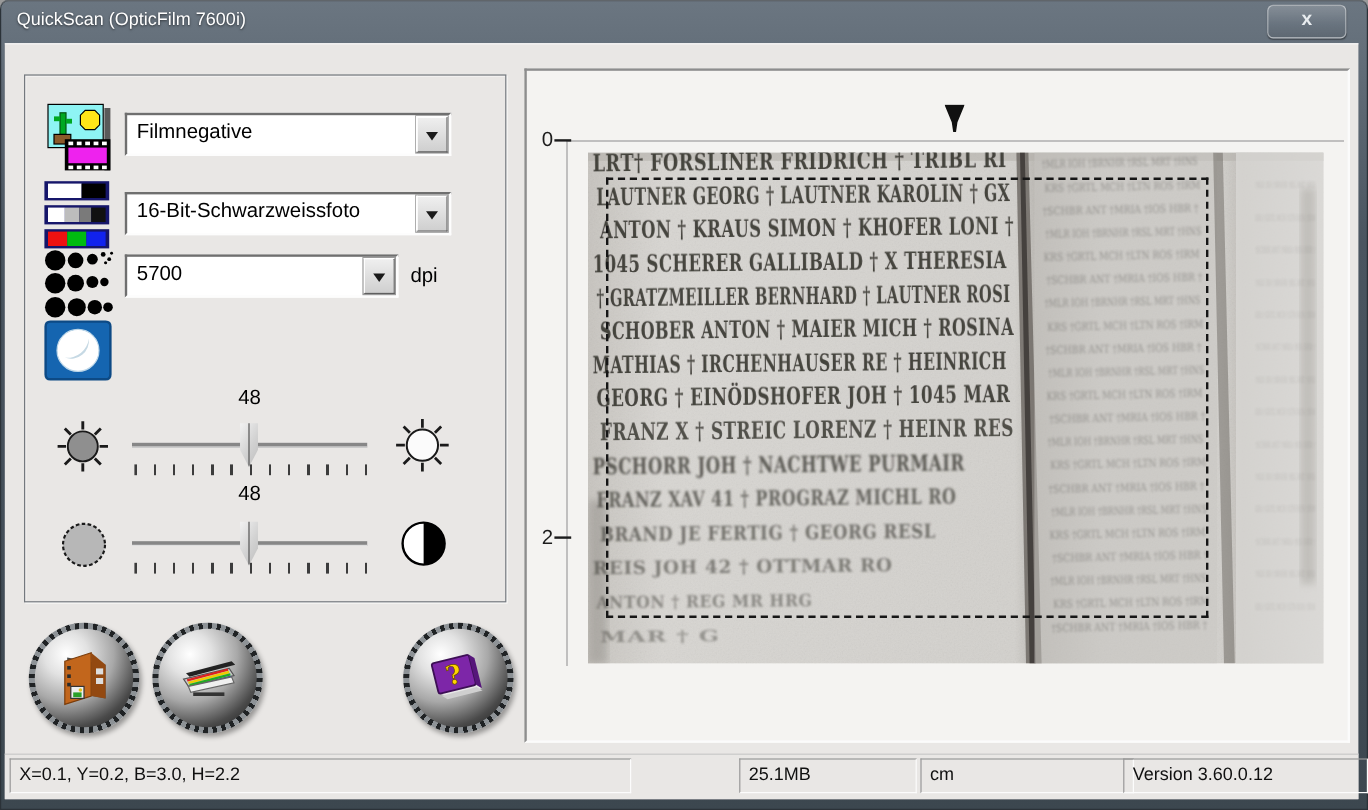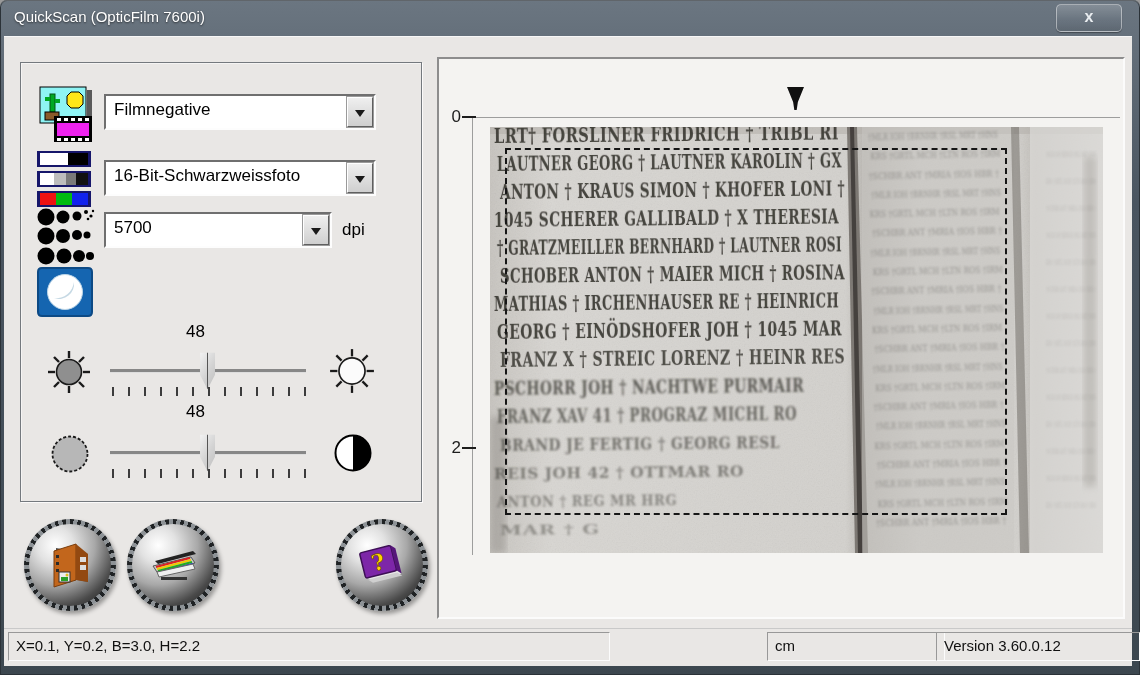--- a/index.html
+++ b/index.html
@@ -13,21 +13,21 @@
   
   .groupbox{position:absolute;left:20px;top:62px;width:400px;height:438px;border:1px solid #74797e;box-shadow:1px 1px 0 rgba(255,255,255,.8), inset 1px 1px 0 rgba(255,255,255,.55);}
   .rowicon{position:absolute;}
   
   .combo{position:absolute;height:36px;border:2px solid;border-color:#6f6f6f #fdfdfd #fdfdfd #6f6f6f;background:#fff;box-sizing:border-box;cursor:pointer;}
   .combo .val{position:absolute;left:8px;top:4px;font-size:17px;color:#000;white-space:nowrap;}
   .combo .arrowbtn{position:absolute;right:1px;top:1px;width:26px;height:30px;background:linear-gradient(#efefef,#cfcfcf);border:1px solid;border-color:#ffffff #5f5f5f #5f5f5f #ffffff;box-shadow:0 0 0 1px #9a9a9a;box-sizing:border-box;}
   .darr{position:absolute;left:7px;top:12px;width:0;height:0;border-left:5px solid transparent;border-right:5px solid transparent;border-top:7px solid #1a1a1a;}
   .unitlabel{position:absolute;font-size:17px;color:#000;}
   
-  .slval{position:absolute;width:44px;font-size:17px;color:#000;}
+  .slval{position:absolute;width:44px;text-align:center;font-size:17px;color:#000;}
   .track{position:absolute;height:3px;background:#878787;border-bottom:1px solid #dedede;cursor:pointer;}
   .thumb{position:absolute;width:17px;height:38px;background:linear-gradient(120deg,#f4f4f4,#d2d2d2 55%,#bdbdbd);clip-path:polygon(6% 2%,94% 2%,94% 60%,50% 98%,6% 60%);filter:drop-shadow(0.7px 0.7px 0.4px #3a3a3a) drop-shadow(-0.7px -0.7px 0.4px #6a6a6a);cursor:pointer;}
   .thumb::after{content:"";position:absolute;left:8px;top:0;width:1px;height:100%;background:#555;}
   .ticks{position:absolute;width:194px;height:9px;background:repeating-linear-gradient(90deg,#3c3c3c 0 2px,transparent 2px 16px);}
   
   .orb{position:absolute;width:92px;height:92px;border-radius:50%;background:repeating-conic-gradient(#1f2224 0deg 4.5deg,#8d9296 4.5deg 10deg);display:flex;align-items:center;justify-content:center;cursor:pointer;box-shadow:2px 3px 4px rgba(0,0,0,.35);}
   .orb .inner{width:82px;height:82px;border-radius:50%;background:radial-gradient(circle at 32% 26%,#ffffff 0%,#e2e2e2 22%,#a8a8a8 48%,#4a4a4a 74%,#131313 100%);display:flex;align-items:center;justify-content:center;}
   
   .preview{position:absolute;left:437px;top:57px;width:688px;height:562px;border:2px solid;border-color:#8d8d8d #fbfbfb #fbfbfb #8d8d8d;background:#f4f3f1;box-sizing:border-box;}
   .marker{position:absolute;left:348px;top:28px;width:17px;height:23px;background:#101010;clip-path:polygon(0 0,100% 0,64% 65%,57% 100%,43% 100%,36% 65%);cursor:pointer;}
@@ -344,18 +344,19 @@
           <text x="556" y="327" font-size="7.5" opacity="0.16" class="microtext" filter="url(#blur-more)" textLength="50" lengthAdjust="spacingAndGlyphs">†SCHBR ANT †MRIA †IOS HBR †</text>
           <text x="556" y="354" font-size="7.5" opacity="0.16" class="microtext" filter="url(#blur-more)" textLength="50" lengthAdjust="spacingAndGlyphs">†MLR IOH †BRNHR †RSL MRT †HNS</text>
           <text x="556" y="381" font-size="7.5" opacity="0.16" class="microtext" filter="url(#blur-more)" textLength="50" lengthAdjust="spacingAndGlyphs">KRS †GRTL MCH †LTN ROS †IRM</text>
         </svg>
     </div>
 
     <div class="selrect"></div>
   </div>
 
   <div class="statusbar">
-    <div class="spanel" style="left:4px;width:602px;">X=0.1, Y=0.2, B=3.0, H=2.2</div>
+    <div class="spanel" style="left:4px;width:518px;">X=0.1, Y=0.2, B=3.0, H=2.2</div>
+    <div class="spanel" style="left:612px;width:148px;">25.1MB</div>
     <div class="spanel" style="left:763px;width:178px;">cm</div>
     <div class="spanel" style="left:920px;width:204px;margin-left:12px;">Version 3.60.0.12</div>
   </div>
 
 </div>
 
 </body></html>

